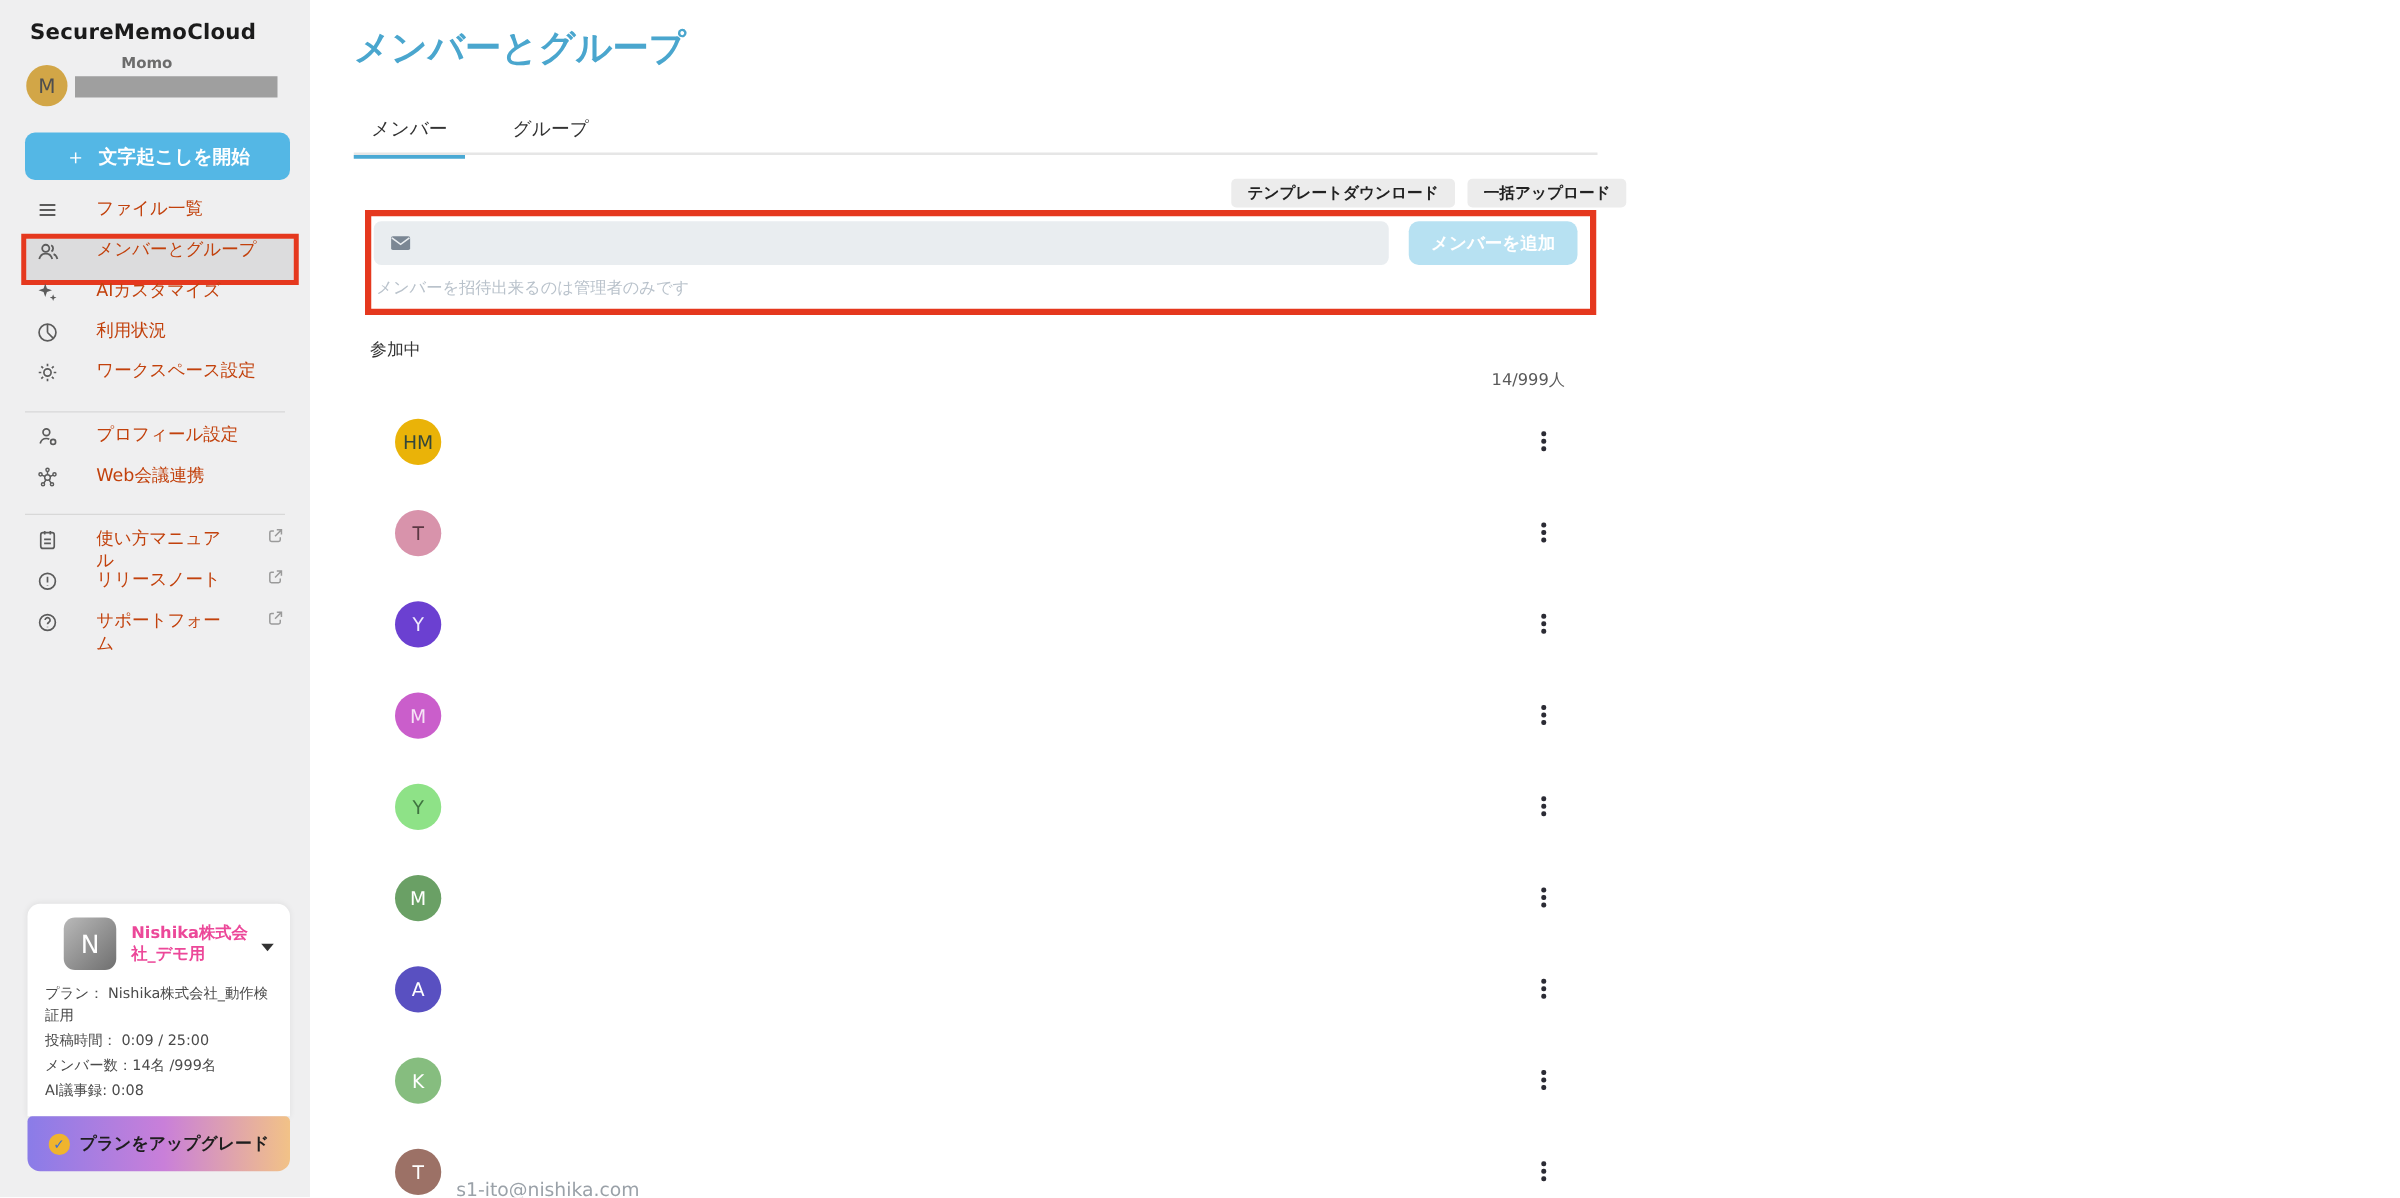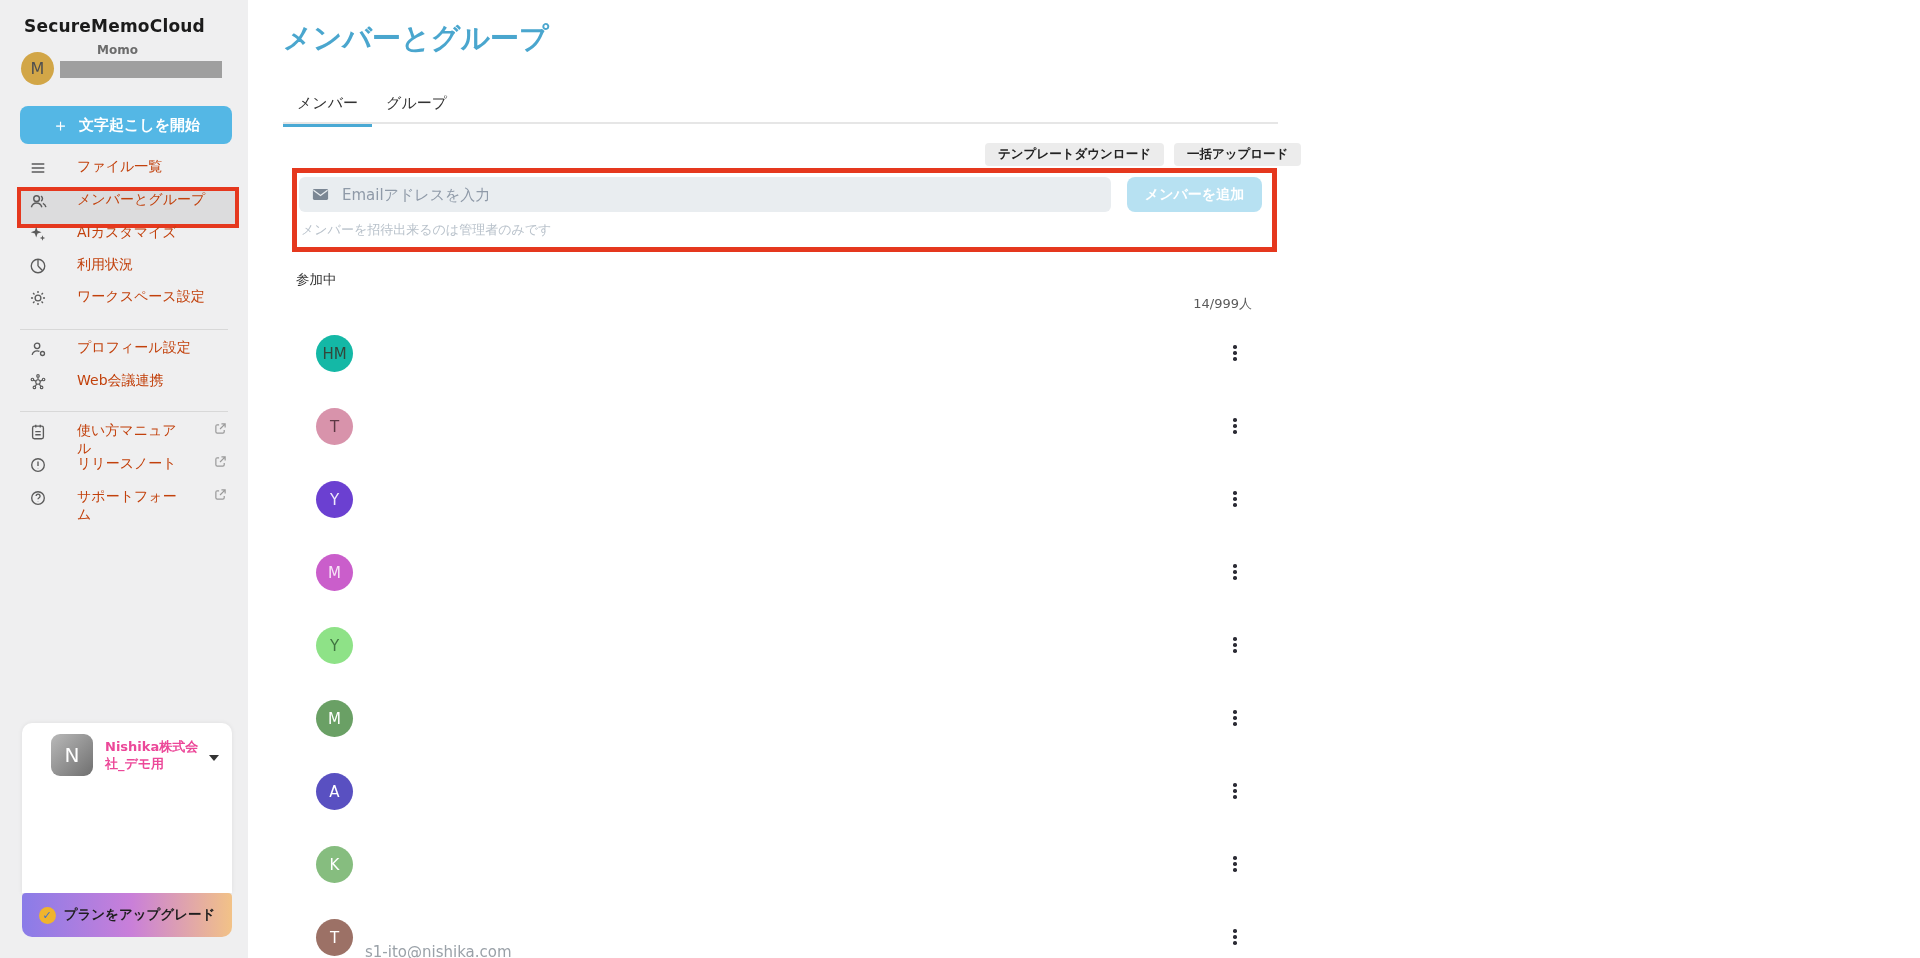--- a/index.html
+++ b/index.html
@@ -40,21 +40,21 @@
   .upgrade-btn{ position:absolute; left:22px; top:893px; width:210px; height:44px; border:none;
                 border-radius:4px 4px 10px 10px; cursor:pointer; font-family:inherit;
                 background:linear-gradient(90deg,#8a7ce8 0%,#c97fd9 52%,#f2c287 100%);
                 display:flex; align-items:center; justify-content:center; gap:8px;
                 font-size:13.5px; font-weight:bold; color:#1e1e1e; }
   .seal{ width:17px; height:17px; border-radius:50%; background:#f0b42d; color:#3b6fd4; font-size:11px;
          display:flex; align-items:center; justify-content:center; font-weight:bold; }
 
   
   .page-title{ position:absolute; left:283px; top:19px; font-size:29px; font-weight:bold; color:#4aa6ce; }
-  .tabs{ position:absolute; left:283px; top:94px; display:flex; z-index:2; }
+  .tabs{ position:absolute; left:283px; top:94px; display:flex; gap:24px; z-index:2; }
   .tab{ font-size:15px; color:#333; padding:0 14px 11px 14px; cursor:pointer; }
   .tab.active{ border-bottom:3px solid #4aa9d4; }
   .tabs-line{ position:absolute; left:283px; top:122px; width:995px; height:2px; background:#e6e6e6; }
 
   .pill-row{ position:absolute; left:985px; top:143px; display:flex; gap:10px; }
   .pill{ height:23px; padding:0 13px; background:#ececec; border-radius:4px; font-size:12.5px; font-weight:bold;
          color:#222; display:flex; align-items:center; cursor:pointer; }
 
   .invite-box{ position:absolute; left:292px; top:168px; width:985px; height:84px; border:5px solid #e5381e; background:#fff; }
   .email-field{ position:absolute; left:2px; top:4px; width:812px; height:35px; background:#e9edf0; border-radius:6px;
@@ -215,20 +215,26 @@
             <path d="M5.5 3H3.5A1.5 1.5 0 0 0 2 4.5v6A1.5 1.5 0 0 0 3.5 12h6a1.5 1.5 0 0 0 1.5-1.5V8.5"></path>
             <path d="M8 2h4v4M12 2L6.5 7.5"></path>
           </svg>
       </span>
     </div>
 
     <div class="ws-card">
       <div class="ws-avatar">N</div>
       <div class="ws-title">Nishika株式会社_デモ用</div>
       <div class="ws-caret"></div>
+      <div class="ws-details">
+        <div>プラン： Nishika株式会社_動作検証用</div>
+        <div>投稿時間： 0:09 / 25:00</div>
+        <div>メンバー数：14名 /999名</div>
+        <div>AI議事録: 0:08</div>
+      </div>
     </div>
 
     <button class="upgrade-btn">
       <span class="seal">✓</span>
       <span>プランをアップグレード</span>
     </button>
   </aside>
 
   <main>
     <h1 class="page-title">メンバーとグループ</h1>
@@ -245,30 +251,29 @@
     </div>
 
     <div class="invite-box">
       <div class="email-field">
         <span class="env">
           <svg width="19" height="19" viewBox="0 0 20 20">
               <rect x="2" y="4.2" width="16" height="11.6" rx="1.5" fill="currentColor"></rect>
               <path d="M2.6 5.6L10 11l7.4-5.4" stroke="#e9edf0" stroke-width="1.4" fill="none"></path>
             </svg>
         </span>
-        <input type="text" placeholder="Emailアドレスを入力" style="">
       </div>
       <button class="add-btn">メンバーを追加</button>
       <div class="helper">メンバーを招待出来るのは管理者のみです</div>
     </div>
 
     <div class="list-status">参加中</div>
     <div class="list-count">14/999人</div>
 
-    <div class="m-avatar" style="top: 335px; background: #14b8a6; color: rgb(51, 71, 59);">HM</div>
+    <div class="m-avatar" style="top: 335px; background: #eab308; color: rgb(51, 71, 59);">HM</div>
     <div class="kebab" style="top:344px">
         <i></i>
         <i></i>
         <i></i>
       </div>
 
     <div class="m-avatar" style="top: 408px; background: rgb(216, 147, 171); color: rgb(92, 56, 68);">T</div>
     <div class="kebab" style="top:417px">
         <i></i>
         <i></i>

